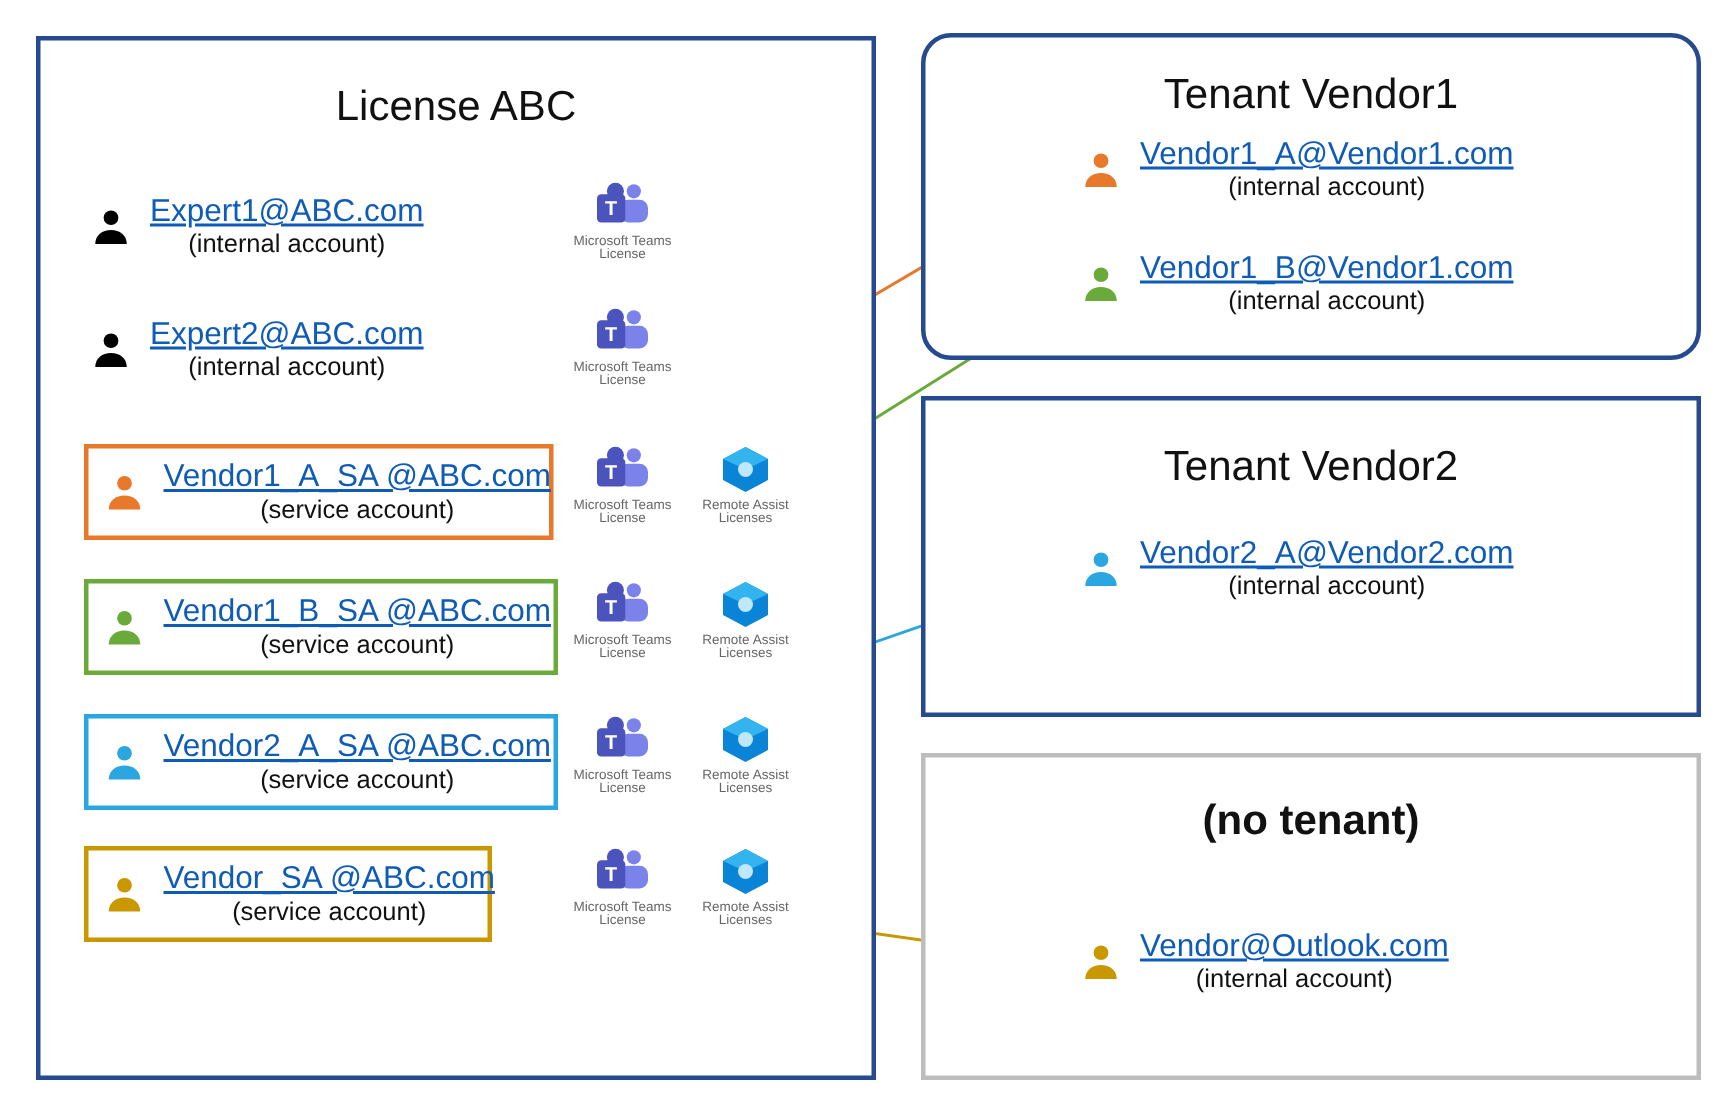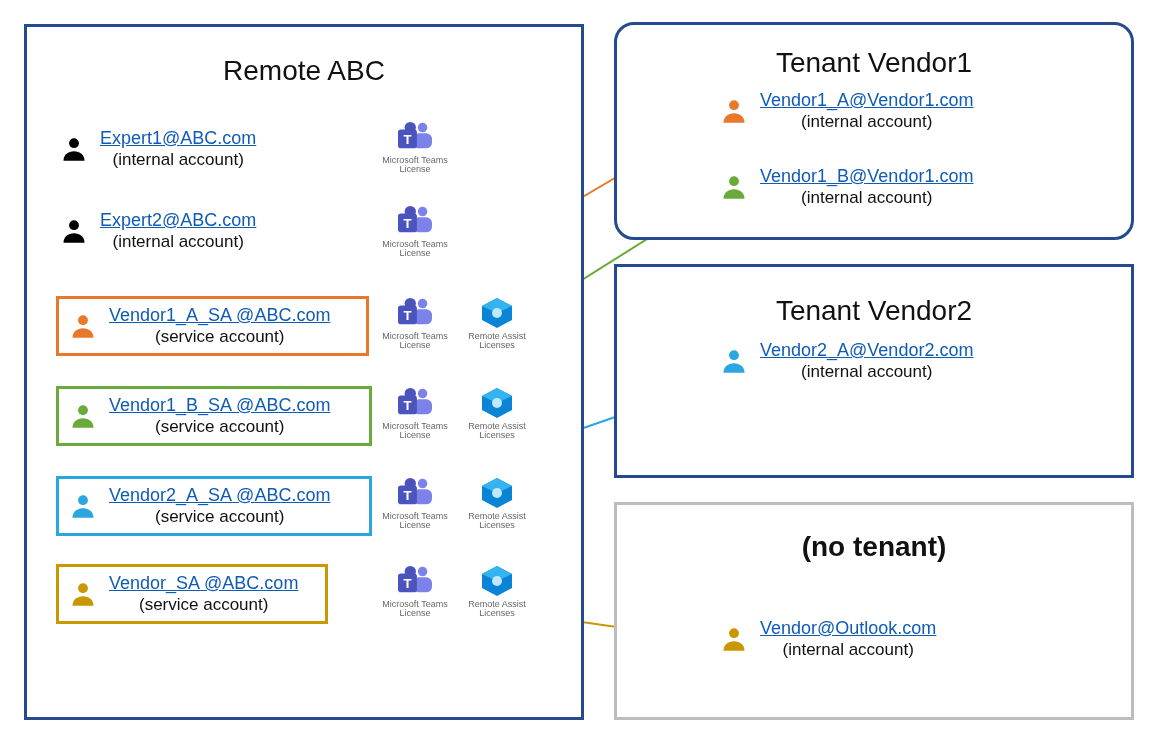--- a/index.html
+++ b/index.html
@@ -48,21 +48,21 @@
   }
   .user-text {
     display: flex;
     flex-direction: column;
     align-items: center;
     line-height: 1.2;
   }
   .user-email {
     color: #0f5bb8;
     text-decoration: underline;
-    font-size: 18px;
+    font-size: 21px;
     white-space: nowrap;
   }
   .user-type {
     color: #111;
     font-size: 17px;
     white-space: nowrap;
   }
   .boxed {
     border: 3px solid;
     padding: 6px 12px 6px 10px;
@@ -100,21 +100,21 @@
     <line x1="370" y1="322" x2="722" y2="115" stroke="#e8782a" stroke-width="2"></line>
 
     <line x1="370" y1="413" x2="722" y2="192" stroke="#6aaa3a" stroke-width="2"></line>
 
     <line x1="370" y1="502" x2="722" y2="380" stroke="#2aa6e0" stroke-width="2"></line>
 
     <line x1="370" y1="592" x2="722" y2="642" stroke="#c99700" stroke-width="2"></line>
   </svg>
 
   <div class="tenant-box" style="left:24px; top:24px; width:560px; height:696px;">
-    <div class="box-title" style="top:28px;">Remote ABC</div>
+    <div class="box-title" style="top:28px;">License ABC</div>
   </div>
 
   <div class="tenant-box" style="left:614px; top:22px; width:520px; height:218px;border-radius:20px;">
     <div class="box-title" style="top:22px;">Tenant Vendor1</div>
   </div>
 
   <div class="tenant-box" style="left:614px; top:264px; width:520px; height:214px;">
     <div class="box-title" style="top:28px;">Tenant Vendor2</div>
   </div>
 
@@ -302,21 +302,21 @@
     <svg class="user-icon" viewBox="0 0 24 24">
         <circle cx="12" cy="7" r="4.2" fill="#6aaa3a"></circle>
         <path d="M3 22c0-5 4-8 9-8s9 3 9 8z" fill="#6aaa3a"></path>
       </svg>
     <div class="user-text">
       <a class="user-email">Vendor1_B@Vendor1.com</a>
       <span class="user-type">(internal account)</span>
     </div>
   </div>
 
-  <div class="user-row" style="left:720px; top:340px; width:330px;">
+  <div class="user-row" style="left:720px; top:356px; width:330px;">
     <svg class="user-icon" viewBox="0 0 24 24">
         <circle cx="12" cy="7" r="4.2" fill="#2aa6e0"></circle>
         <path d="M3 22c0-5 4-8 9-8s9 3 9 8z" fill="#2aa6e0"></path>
       </svg>
     <div class="user-text">
       <a class="user-email">Vendor2_A@Vendor2.com</a>
       <span class="user-type">(internal account)</span>
     </div>
   </div>
 

